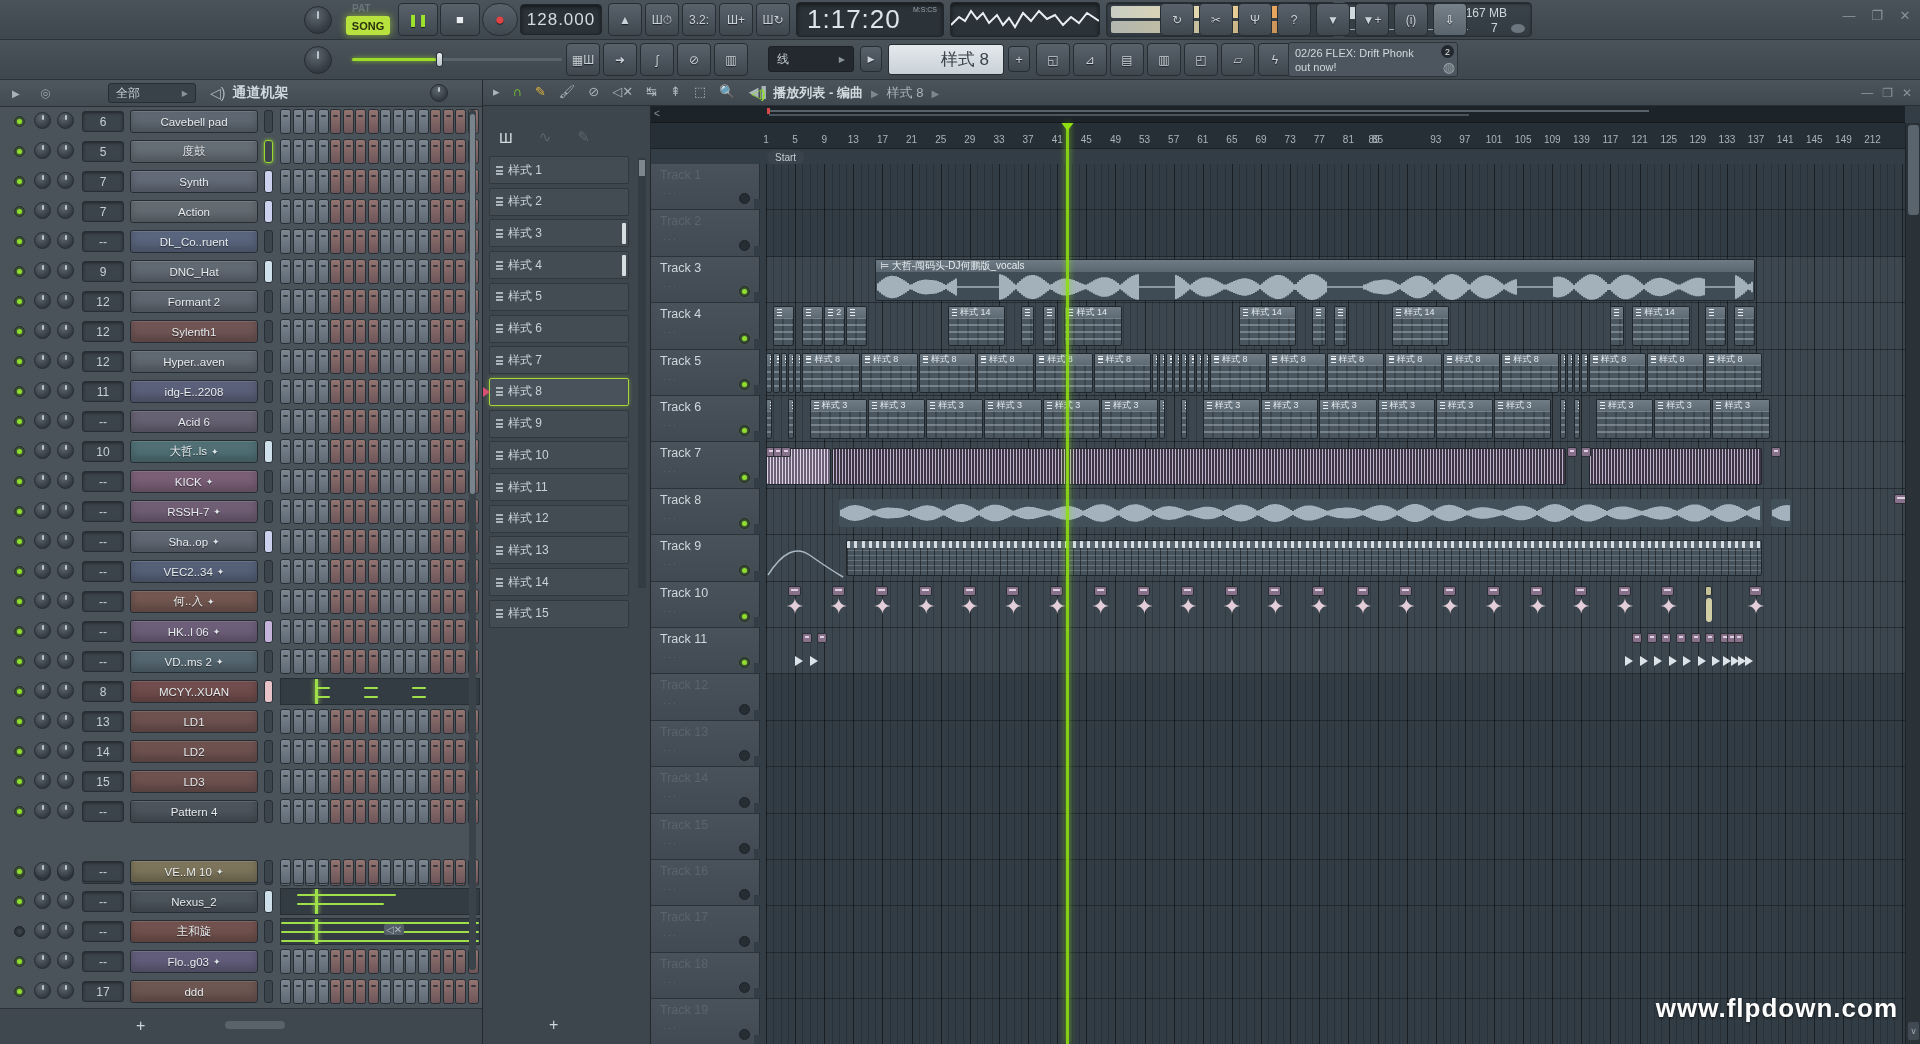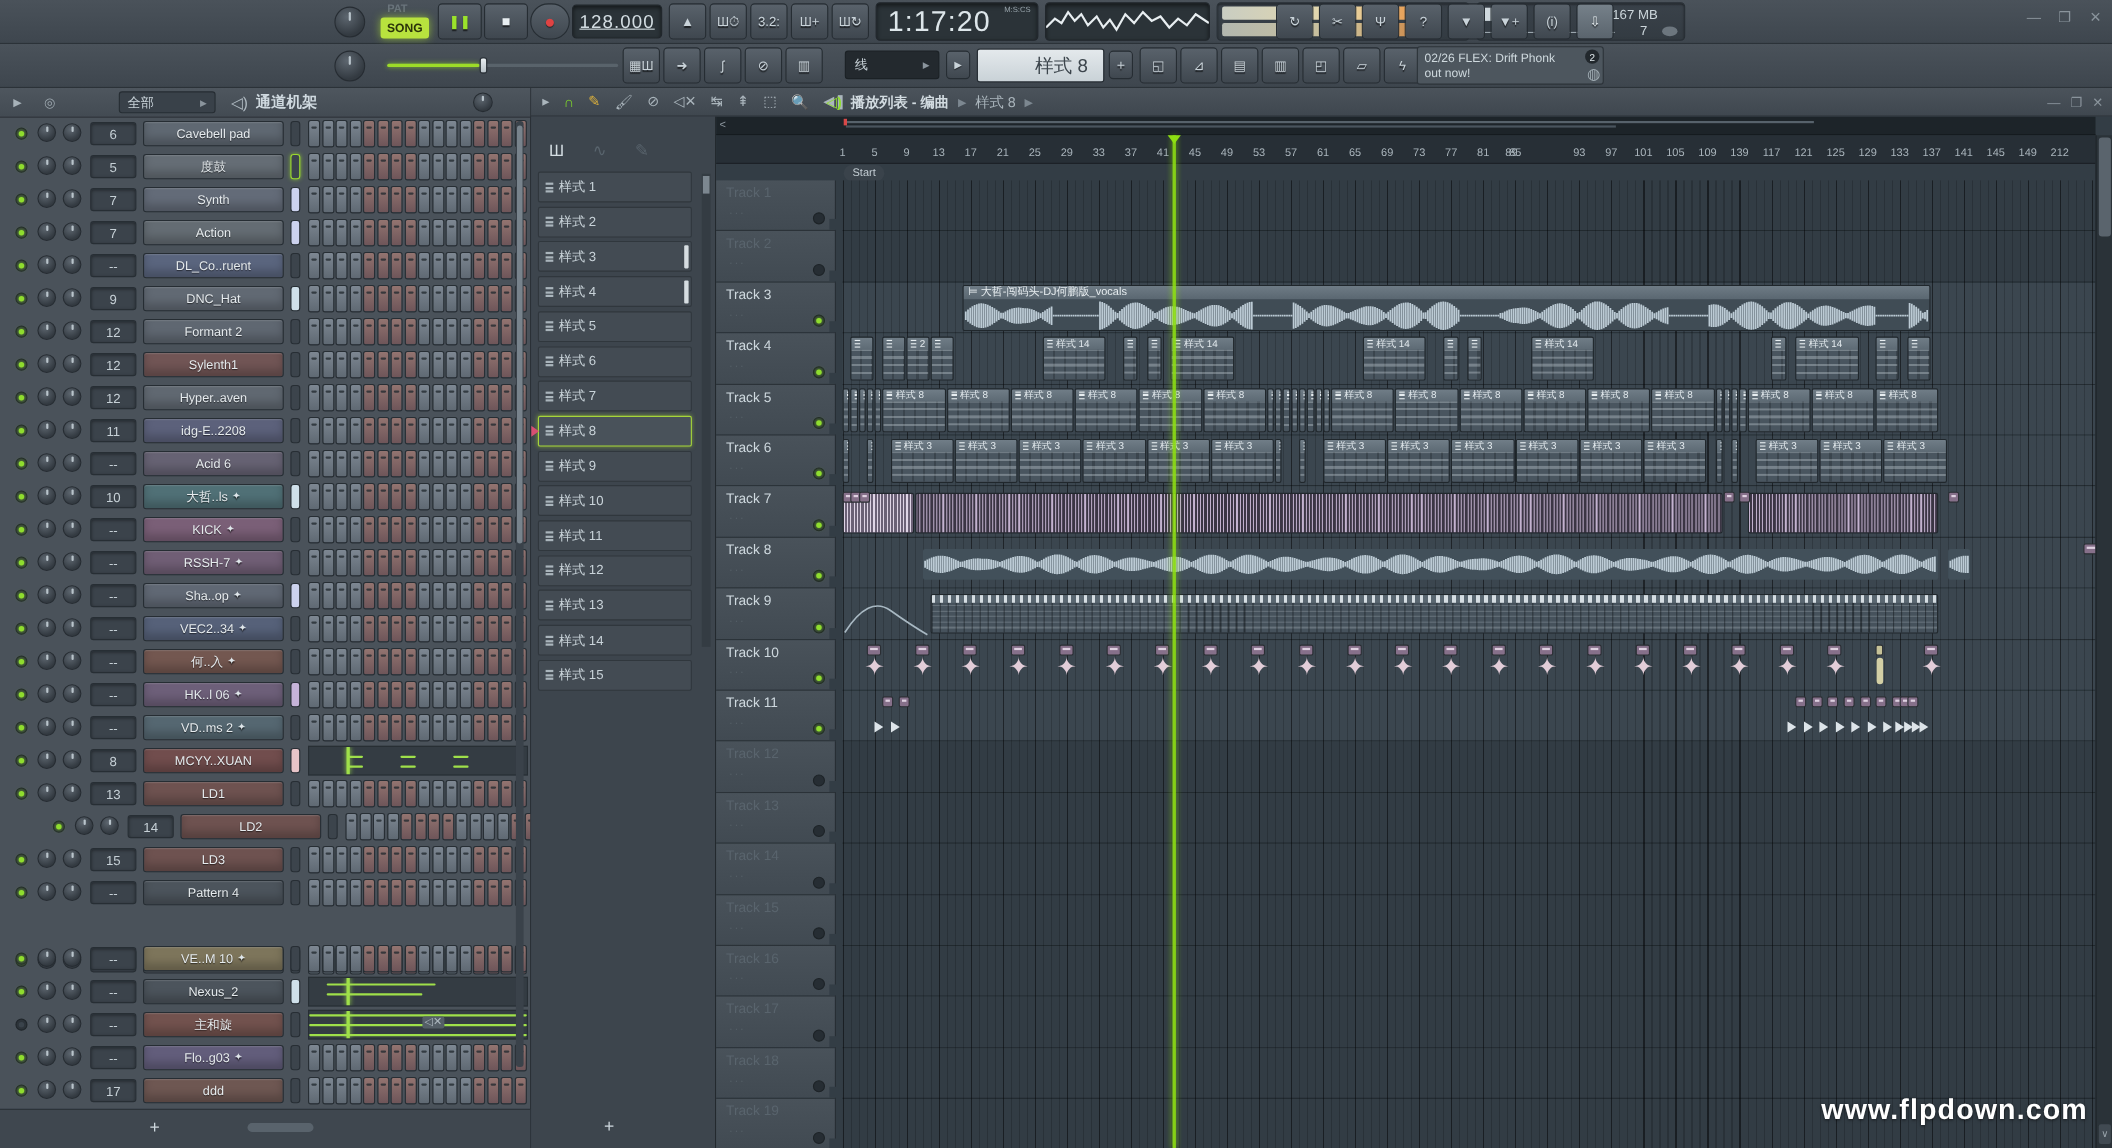--- a/index.html
+++ b/index.html
@@ -12,21 +12,21 @@
   .panel{position:absolute;background:linear-gradient(#3a424a,#333b42);border:1px solid #272e34;border-radius:4px;box-shadow:inset 0 1px 2px rgba(0,0,0,.5);}
   .btn{position:absolute;background:linear-gradient(#59626b,#3f474f);border:1px solid #262d33;border-radius:4px;display:flex;align-items:center;justify-content:center;color:#c9d3d9;font-size:15px;text-shadow:0 1px 1px rgba(0,0,0,.6);}
   .btn.lit{background:linear-gradient(#76818a,#5a646d);color:#e8eef1;}
   #menu{position:absolute;left:4px;top:4px;height:32px;display:flex;align-items:center;background:linear-gradient(#545d66,#454d55);border:1px solid #2a3137;border-radius:3px;padding:0 8px;}
   #menu .mi{padding:0 9px;font-size:14px;color:#d6dee3;text-shadow:0 1px 1px rgba(0,0,0,.5);}
   .knob{position:absolute;border-radius:50%;background:radial-gradient(circle at 40% 32%,#5d666f,#333a41 70%);border:1px solid #262c32;}
   .knob:after{content:"";position:absolute;left:50%;top:14%;width:2px;height:32%;background:#b9c4cb;transform:translateX(-50%);border-radius:1px;}
   #patsong{position:absolute;left:346px;top:2px;width:46px;height:36px;}
   #patlbl{position:absolute;left:6px;top:1px;font-size:10px;color:#6a747c;font-weight:bold;}
   #songlbl{position:absolute;left:0;top:14px;width:44px;height:19px;background:#b8e23e;color:#2a3309;font-weight:bold;font-size:11px;border-radius:3px;display:flex;align-items:center;justify-content:center;box-shadow:0 0 8px rgba(170,220,50,.7);}
-  .lcd{background:#2b3338;border:1px solid #20262b;border-radius:4px;color:#d3dde2;box-shadow:inset 0 2px 4px rgba(0,0,0,.55);text-decoration:underline;}
+  .lcd{background:#2b3338;border:1px solid #20262b;border-radius:4px;color:#d3dde2;box-shadow:inset 0 2px 4px rgba(0,0,0,.55);}
   #tempo{position:absolute;left:520px;top:4px;width:82px;height:31px;font-size:17px;display:flex;align-items:center;justify-content:center;letter-spacing:1px;}
   #timelcd{position:absolute;left:796px;top:2px;width:148px;height:35px;}
   #timelcd .t{position:absolute;left:10px;top:1px;font-size:26px;letter-spacing:1px;color:#dde6ea;}
   #timelcd .m{position:absolute;right:6px;top:3px;font-size:7px;color:#97a3aa;}
   #scope{position:absolute;left:950px;top:2px;width:150px;height:35px;}
   #meters{position:absolute;left:1106px;top:2px;width:230px;height:35px;}
   #meters .bar{position:absolute;left:4px;height:12px;width:185px;border-radius:2px;background:linear-gradient(90deg,#c9cdc2,#e8d9a8 60%,#e8a25a 90%,#d2572e);}
   #meters .b1{top:3px;} #meters .b2{top:18px;opacity:.85;}
   #meters .sync{position:absolute;right:4px;bottom:2px;font-size:11px;color:#8b969e;}
   #gauges{position:absolute;left:1342px;top:2px;width:190px;height:35px;}
@@ -888,21 +888,21 @@
             <div class="cell g" style="left: 100px;"></div>
             <div class="cell g" style="left: 112.5px;"></div>
             <div class="cell g" style="left: 125px;"></div>
             <div class="cell g" style="left: 137.5px;"></div>
             <div class="cell r" style="left: 150px;"></div>
             <div class="cell r" style="left: 162.5px;"></div>
             <div class="cell r" style="left: 175px;"></div>
             <div class="cell r" style="left: 187.5px;"></div>
           </div>
         </div>
-        <div class="chrow" style="top: 630px; margin-left: 34px;">
+        <div class="chrow" style="top: 630px;">
           <div class="led">
             <i></i>
           </div>
           <div class="knob kn" style="left: 34px;"></div>
           <div class="knob kn" style="left: 57px;"></div>
           <div class="numbox">14</div>
           <div class="chname" style="background: linear-gradient(rgb(110, 82, 80), rgb(110, 82, 80));">
             <span>LD2</span>
           </div>
           <div class="selbar"></div>

